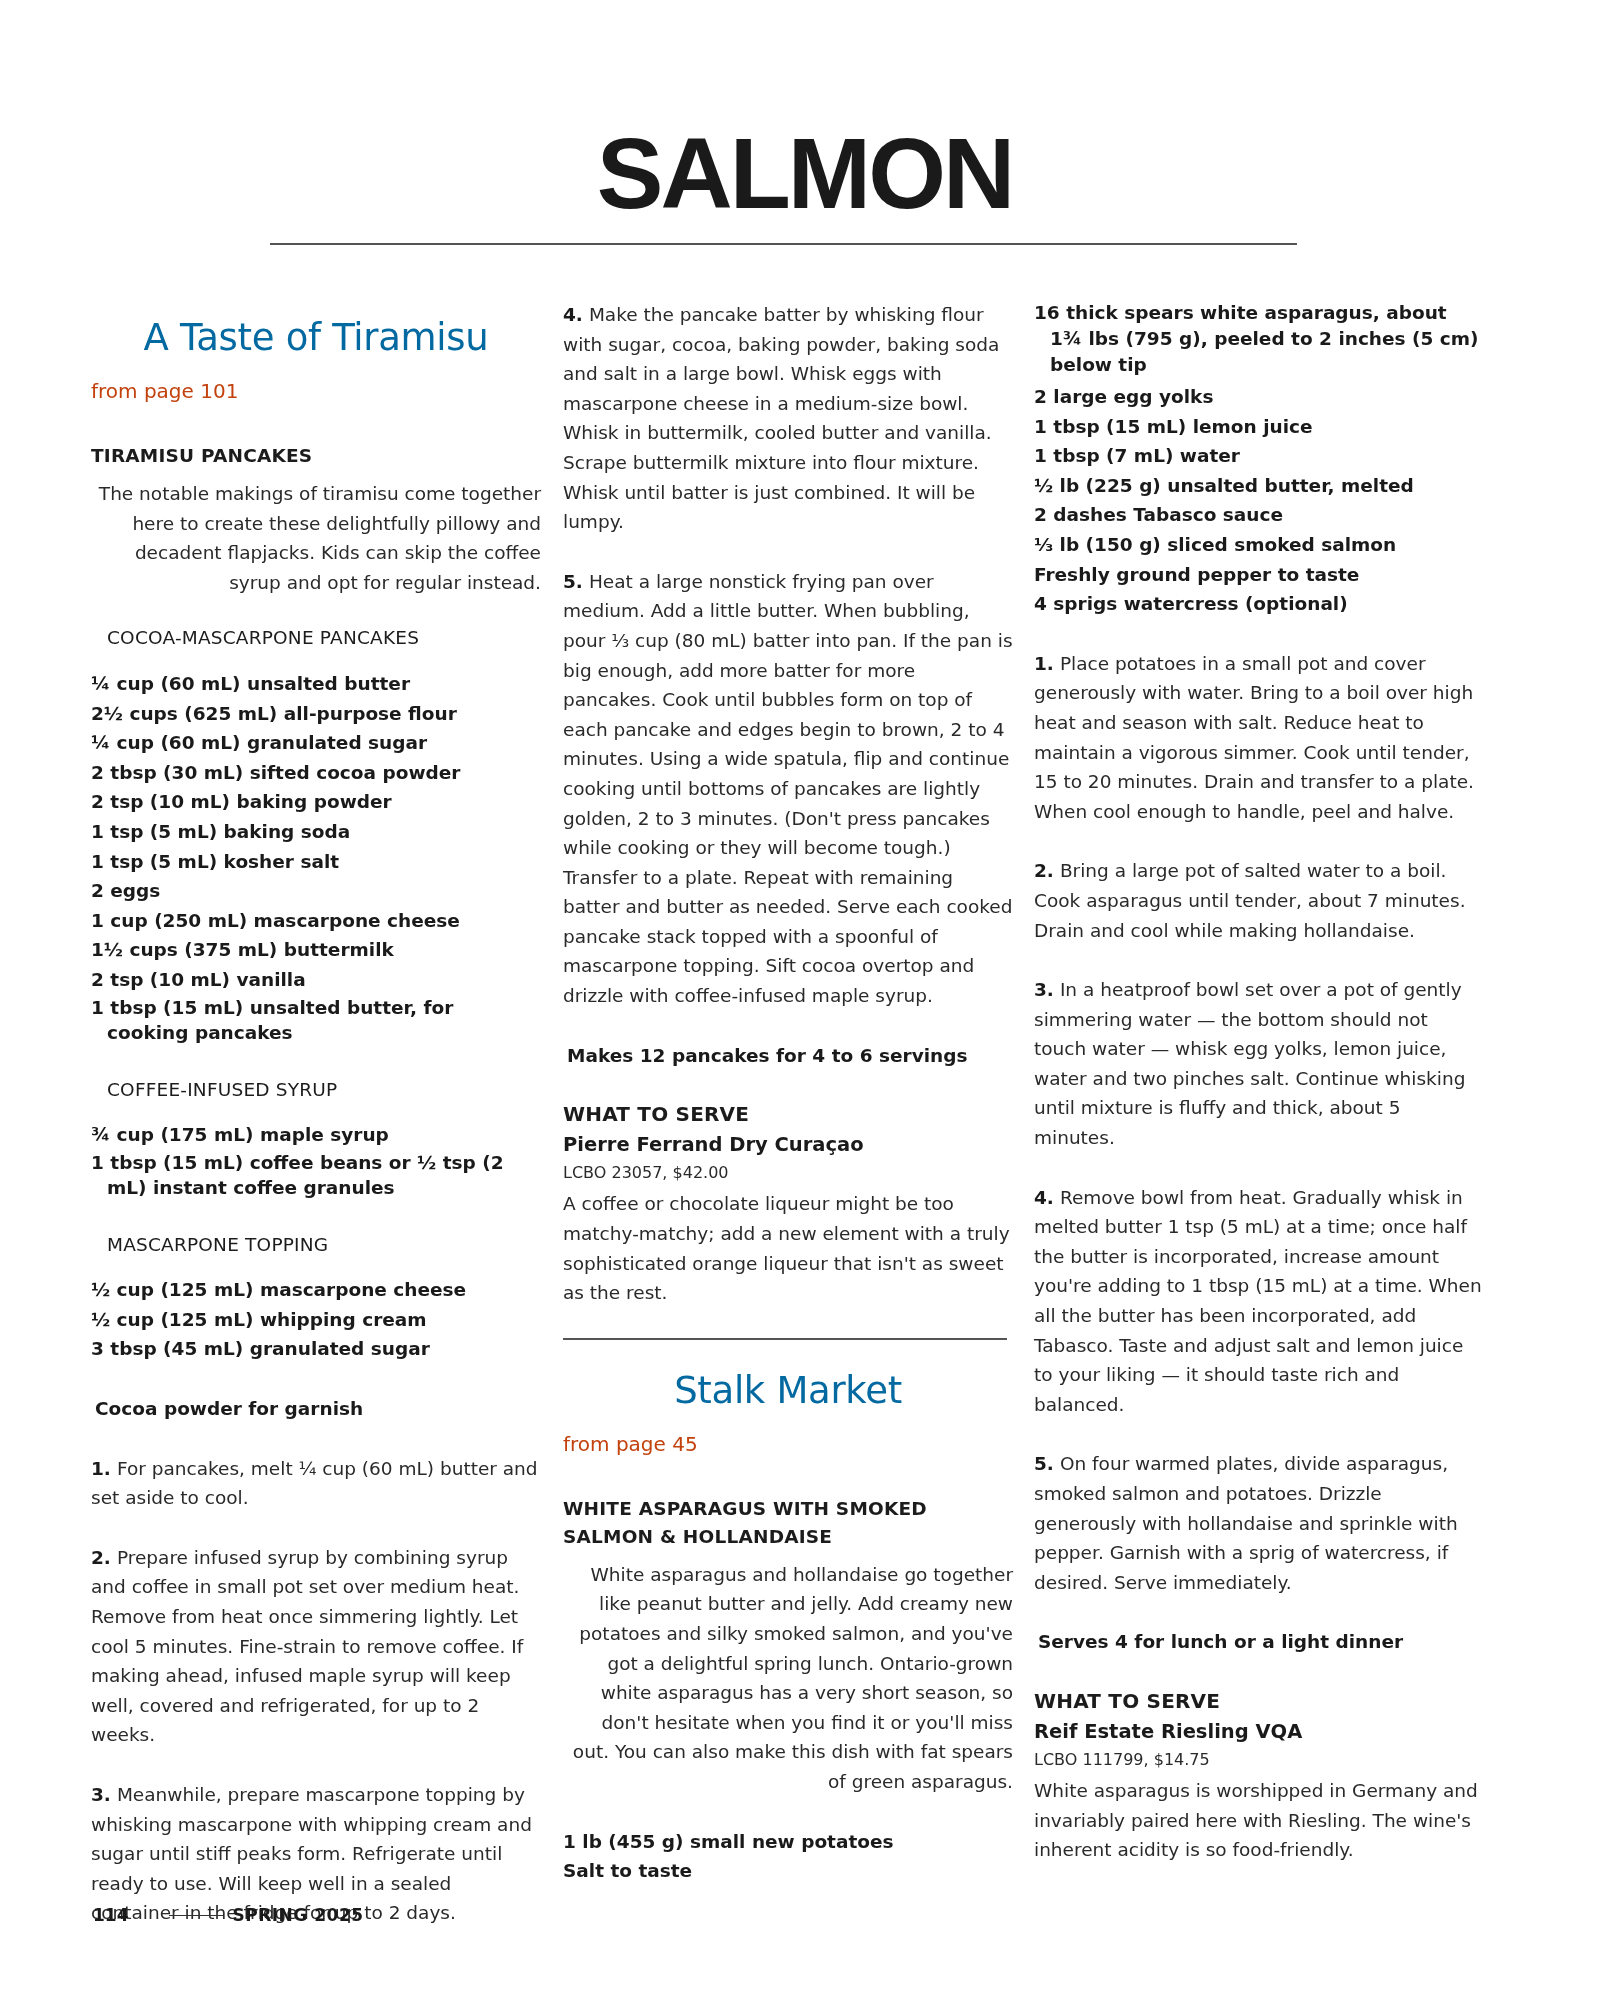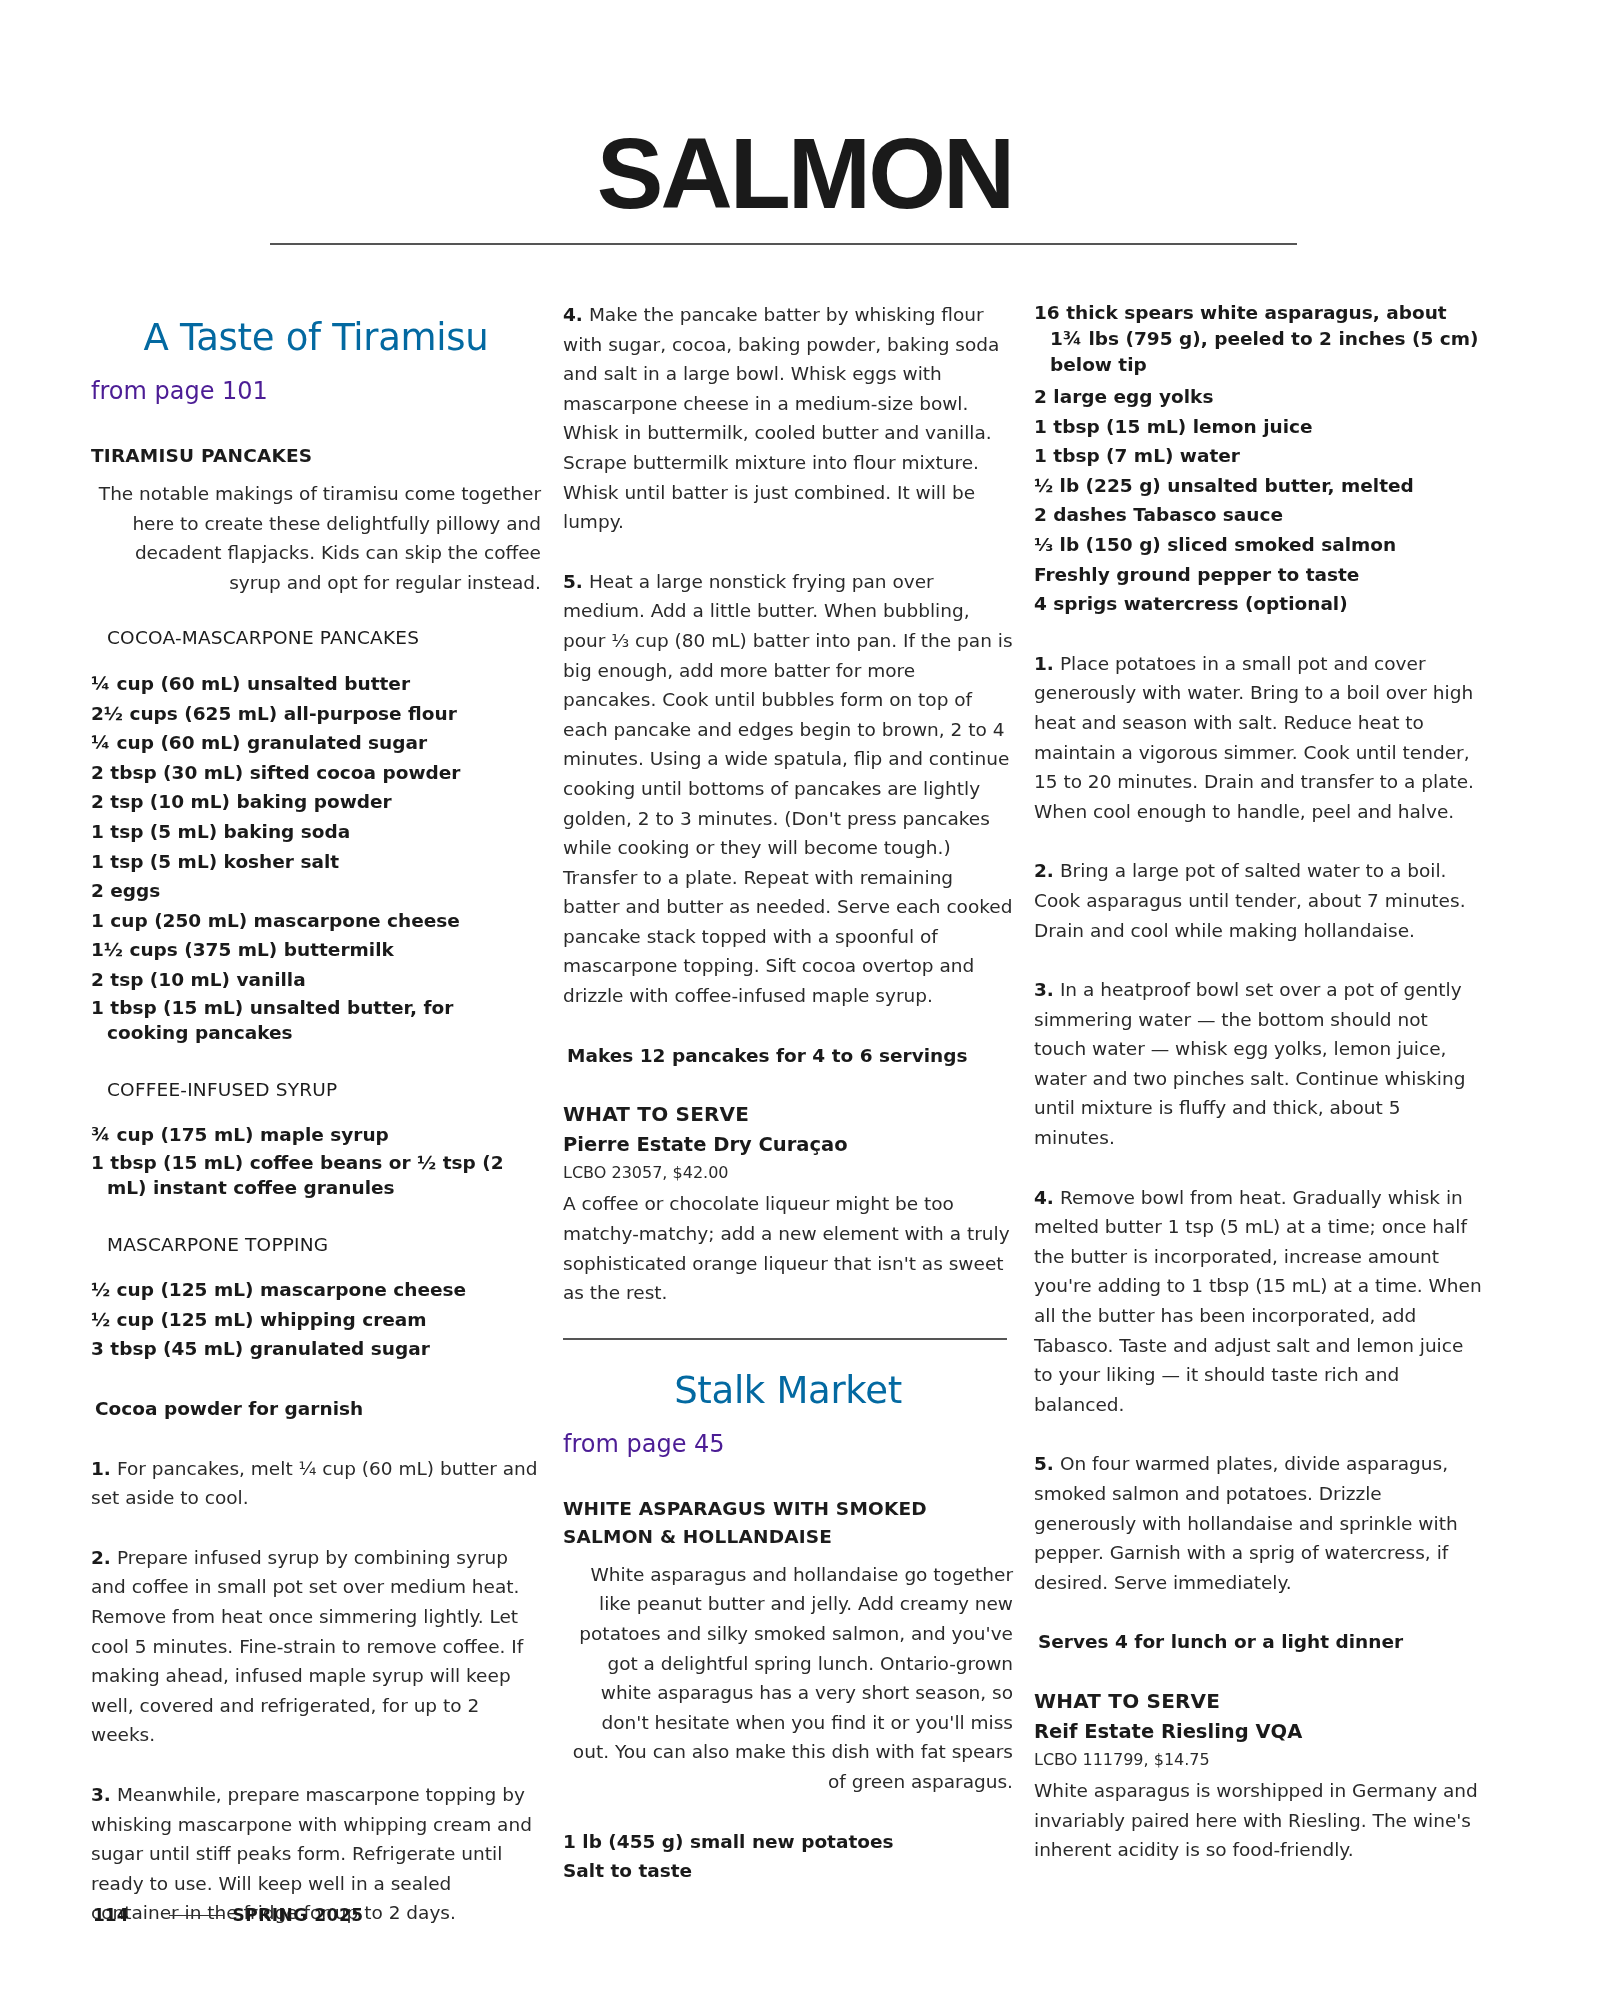--- a/index.html
+++ b/index.html
@@ -12,21 +12,21 @@
     text-align: center; font-family: "Liberation Sans", sans-serif;
     font-weight: 700; font-size: 100px; letter-spacing: -3px; line-height: 110px;
     color: #1a1a1a; margin: 0;
   }
   .title-rule { position: absolute; left: 270px; top: 243px; width: 1027px; height: 0; border-top: 2px solid #555; }
   .col { position: absolute; top: 300px; width: 450px; font-size: 18.5px; line-height: 29.6px; }
   .col1 { left: 91px; }
   .col2 { left: 563px; }
   .col3 { left: 1034px; }
   .recipe-title { font-size: 37px; line-height: 46px; font-weight: 400; margin: 15px; color: #0369a1; letter-spacing: -0.3px; text-align: center; }
-  .from-page { font-size: 24px; line-height: 30px; margin: 6px 0 0 0; color: #4c1d95; }
+  .from-page { font-size: 20px; line-height: 30px; margin: 6px 0 0 0; color: #c2410c; }
   .recipe-name { font-weight: 700; font-size: 18.5px; line-height: 28px; margin: 0; text-transform: uppercase; letter-spacing: 0.2px; }
   .intro { margin: 9px 0 0 0; color: #2a2a2a; text-align: right; }
   .sub-head { margin: 16px; font-weight: 400; text-transform: uppercase; color: #1c1c1c; letter-spacing: 0.2px; }
   .ing-list { list-style: none; margin: 0; padding: 0; }
   .ing-list li { font-weight: 600; color: #1a1a1a; padding-left: 16px; text-indent: -16px; }
   .block { margin-top: 30px; }
   .step { margin: 0; color: #2a2a2a; }
   .step-num { font-weight: 700; color: #1a1a1a; margin-right: 6px; }
   .yield { font-weight: 600; color: #1a1a1a; margin: 4px; }
   .serve-head { font-weight: 700; font-size: 20px; text-transform: uppercase; margin: 0; letter-spacing: 0.2px; }
@@ -108,21 +108,21 @@
     <p class="step"><span class="step-num">4.</span><span>Make the pancake batter by whisking flour with sugar, cocoa, baking powder, baking soda and salt in a large bowl. Whisk eggs with mascarpone cheese in a medium-size bowl. Whisk in buttermilk, cooled butter and vanilla. Scrape buttermilk mixture into flour mixture. Whisk until batter is just combined. It will be lumpy.</span></p>
   </div>
   <div class="block">
     <p class="step"><span class="step-num">5.</span><span>Heat a large nonstick frying pan over medium. Add a little butter. When bubbling, pour ⅓ cup (80 mL) batter into pan. If the pan is big enough, add more batter for more pancakes. Cook until bubbles form on top of each pancake and edges begin to brown, 2 to 4 minutes. Using a wide spatula, flip and continue cooking until bottoms of pancakes are lightly golden, 2 to 3 minutes. (Don't press pancakes while cooking or they will become tough.) Transfer to a plate. Repeat with remaining batter and butter as needed. Serve each cooked pancake stack topped with a spoonful of mascarpone topping. Sift cocoa overtop and drizzle with coffee-infused maple syrup.</span></p>
   </div>
   <div class="block">
     <p class="yield">Makes 12 pancakes for 4 to 6 servings</p>
   </div>
   <div class="block">
     <p class="serve-head">WHAT TO SERVE</p>
-    <p class="serve-name">Pierre Estate Dry Curaçao</p>
+    <p class="serve-name">Pierre Ferrand Dry Curaçao</p>
     <p class="serve-code">LCBO 23057, $42.00</p>
     <p class="serve-desc">A coffee or chocolate liqueur might be too matchy-matchy; add a new element with a truly sophisticated orange liqueur that isn't as sweet as the rest.</p>
   </div>
 
   <div class="sep-rule"></div>
 
   <h2 class="recipe-title">Stalk Market</h2>
   <p class="from-page">from page 45</p>
   <div style="margin-top:36px;">
     <p class="recipe-name">WHITE ASPARAGUS WITH SMOKED SALMON &amp; HOLLANDAISE</p>

